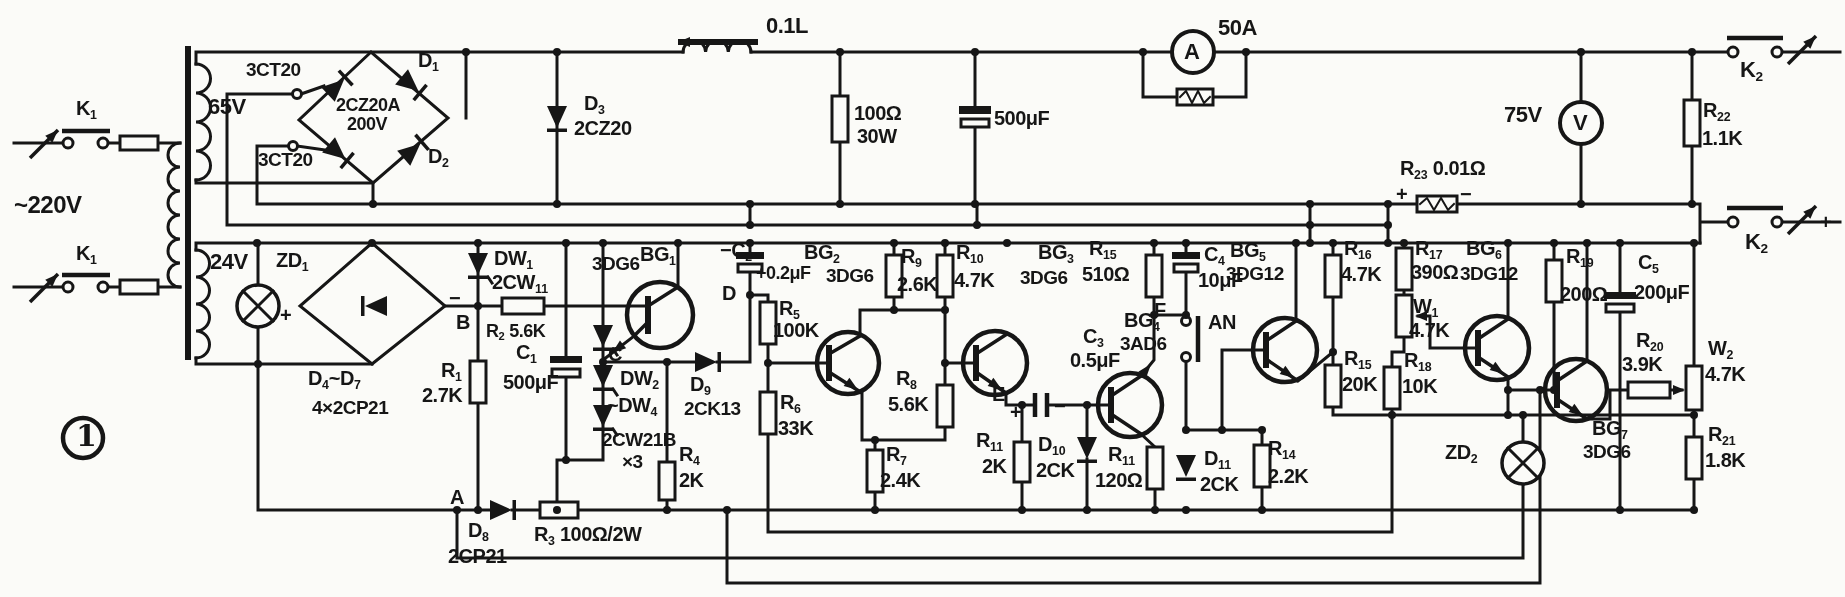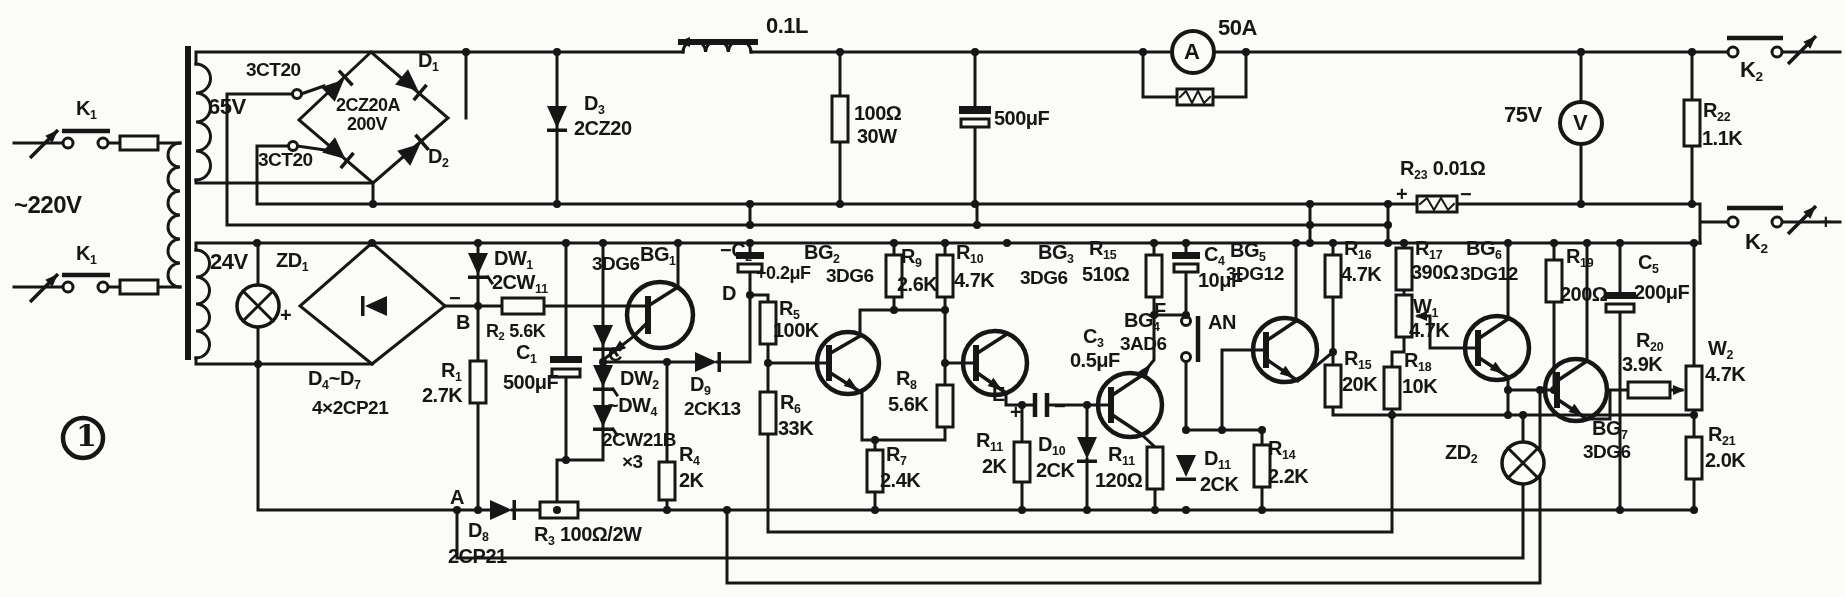--- a/index.html
+++ b/index.html
@@ -564,15 +564,15 @@
   <div class="lbl" style="left:1638px;top:252px"><span>C</span><sub>5</sub></div>
   <div class="lbl" style="left:1634px;top:282px"><span>200μF</span></div>
   <div class="lbl" style="left:1636px;top:330px"><span>R</span><sub>20</sub></div>
   <div class="lbl" style="left:1622px;top:354px"><span>3.9K</span></div>
   <div class="lbl" style="left:1592px;top:418px"><span>BG</span><sub>7</sub></div>
   <div class="lbl s19" style="left:1583px;top:442px"><span>3DG6</span></div>
   <div class="lbl" style="left:1445px;top:442px"><span>ZD</span><sub>2</sub></div>
   <div class="lbl" style="left:1708px;top:338px"><span>W</span><sub>2</sub></div>
   <div class="lbl" style="left:1705px;top:364px"><span>4.7K</span></div>
   <div class="lbl" style="left:1708px;top:424px"><span>R</span><sub>21</sub></div>
-  <div class="lbl" style="left:1705px;top:450px"><span>2.0K</span></div>
+  <div class="lbl" style="left:1705px;top:450px"><span>1.8K</span></div>
 </div>
 </div>
 
 </body></html>

